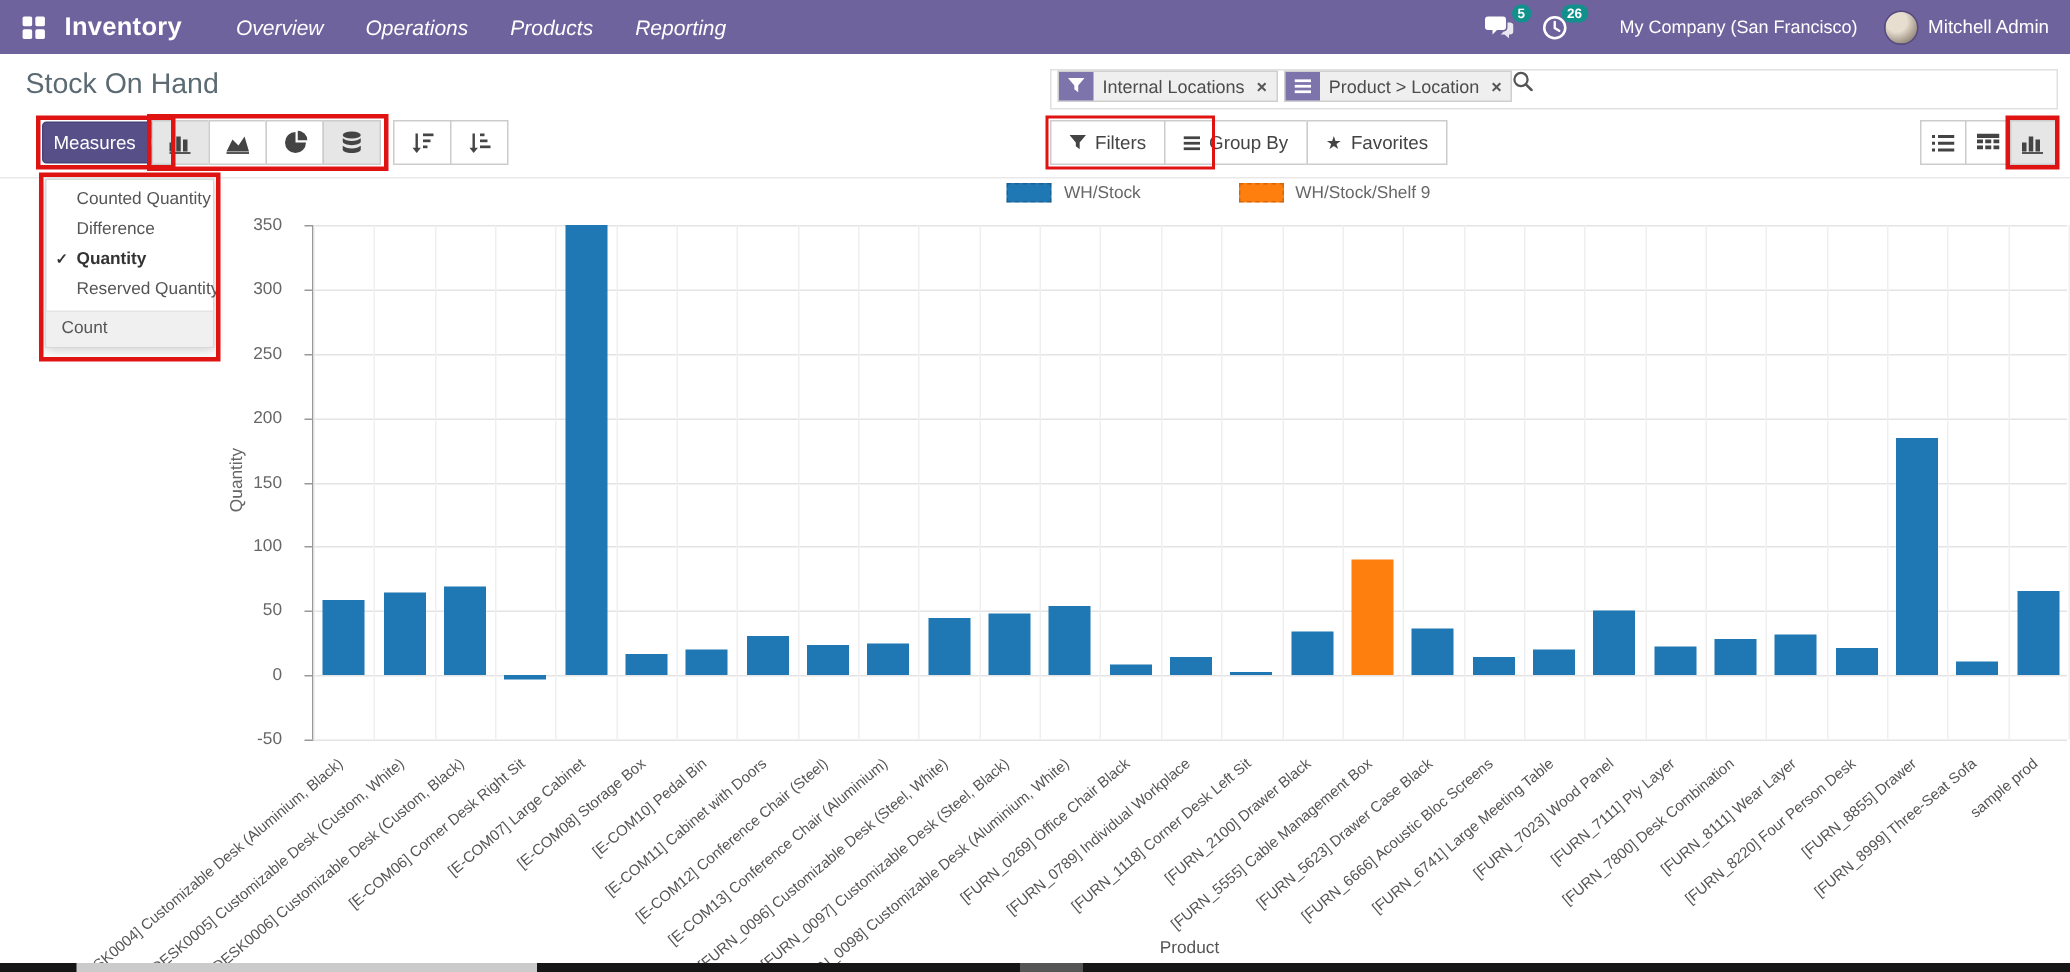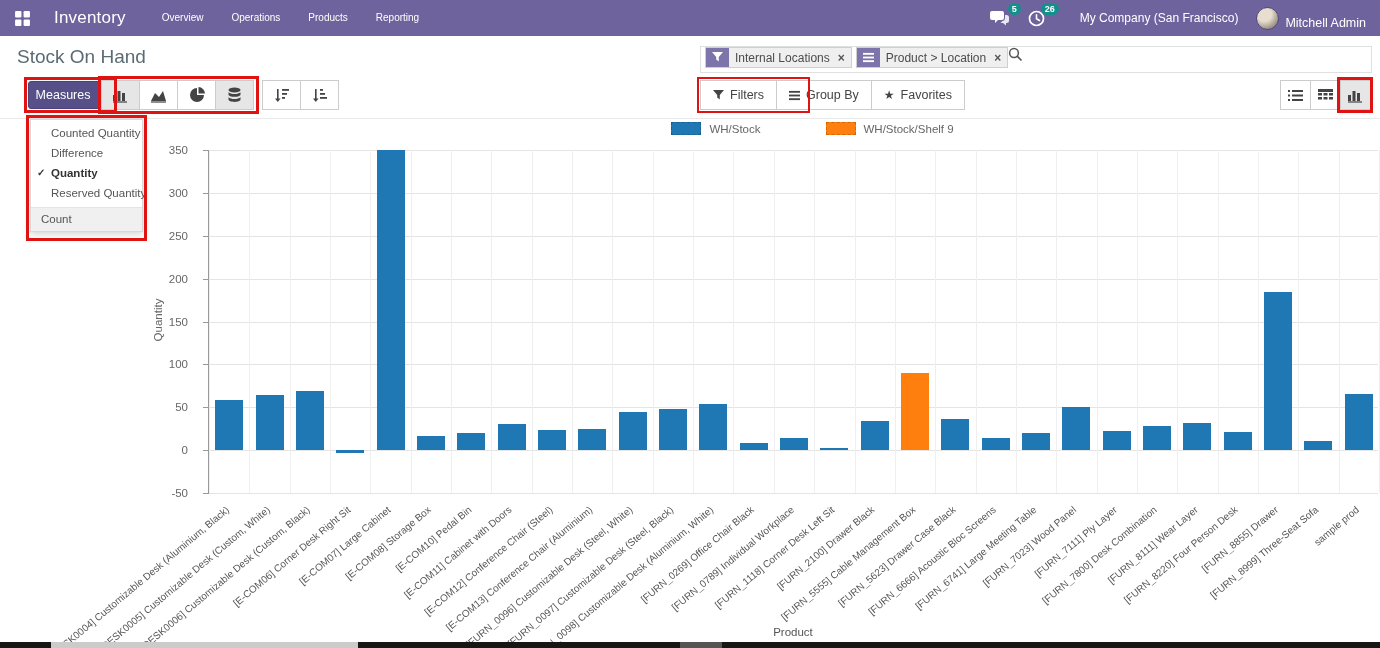--- a/index.html
+++ b/index.html
@@ -2,27 +2,27 @@
 <html><head>
 <meta charset="utf-8">
 <style>
   * { margin:0; padding:0; box-sizing:border-box; }
   html,body { width:1380px; height:648px; }
   body { font-family:"Liberation Sans",sans-serif; background:#fff; position:relative; overflow:hidden; color:#444; }
 
   
   .navbar { position:absolute; top:0; left:0; width:100%; height:36px; background:#6e639d; display:flex; align-items:center; color:#fff; padding:0 14px; }
   .apps-icon { width:17px; height:17px; margin-right:12px; display:inline-flex; }
-  .brand { font-size:17px; font-weight:400; letter-spacing:.2px; margin-right:22px;margin-left:11px; }
-  .nav-item { font-size:10px; padding:0 14px; line-height:36px; cursor:pointer; }
+  .brand { font-size:17px; font-weight:700; letter-spacing:.2px; margin-right:22px; }
+  .nav-item { font-size:14px; padding:0 14px; line-height:36px; cursor:pointer;font-style:italic; }
   .nav-right { margin-left:auto; display:flex; align-items:center; gap:18px; }
   .icon-badge { position:relative; display:inline-flex; width:20px; height:16px; }
   .badge { position:absolute; top:-7px; right:-11px; background:#12918c; color:#fff; font-size:9px; line-height:12px; padding:0 4px; border-radius:8px; font-weight:700; }
   .company { font-size:12px; margin-left:14px; }
-  .userzone { display:flex; align-items:flex-end; gap:6px; }
+  .userzone { display:flex; align-items:center; gap:6px; }
   .avatar { width:23px; height:23px; border-radius:50%; background:radial-gradient(circle at 35% 30%, #e8ded0 0 35%, #9a8f80 75%, #6d675e); border:1px solid #55497e; }
   .username { font-size:12.5px; }
 
   
   .page-title { position:absolute; left:17px; top:46px; font-size:19px; font-weight:400; color:#5c6b73; }
   .searchbar { position:absolute; left:700px; top:46px; width:672px; height:27px; border:1px solid #e0e0e0; background:#fff; display:flex; align-items:flex-start; }
   .facet { display:flex; align-items:center; height:21px; margin-left:4px; border:1px solid #cfcfcf; background:#efefef; font-size:12px; color:#4c4c4c; }
   .facet-ic { width:23px; height:100%; background:#7d74ab; color:#fff; display:flex; align-items:center; justify-content:center; }
   .facet-label { padding:0 6px; white-space:nowrap; }
   .facet-x { padding:0 6px 0 2px; color:#555; font-size:12px; font-weight:700; cursor:pointer; }

